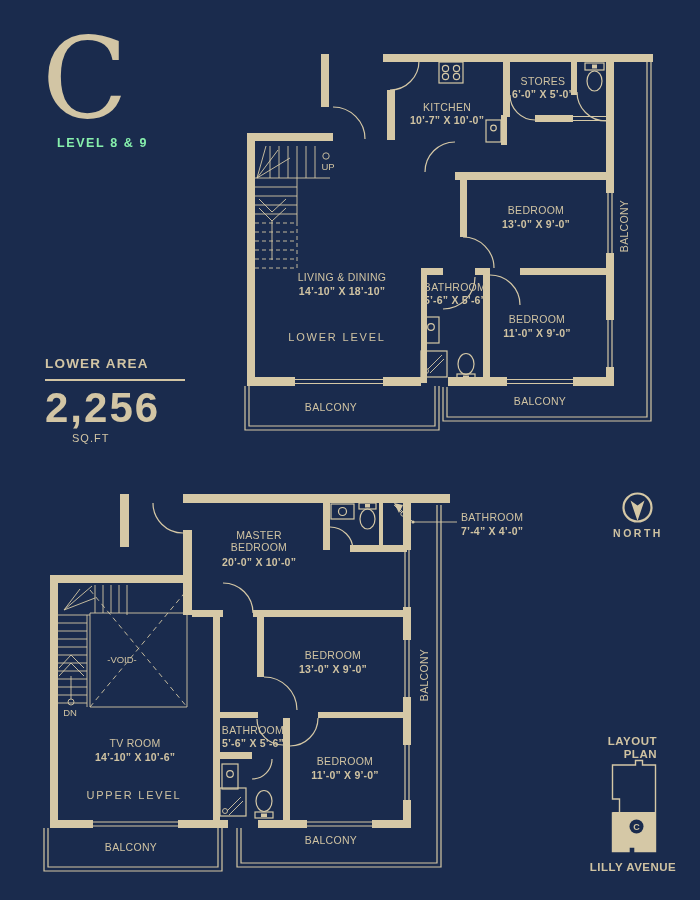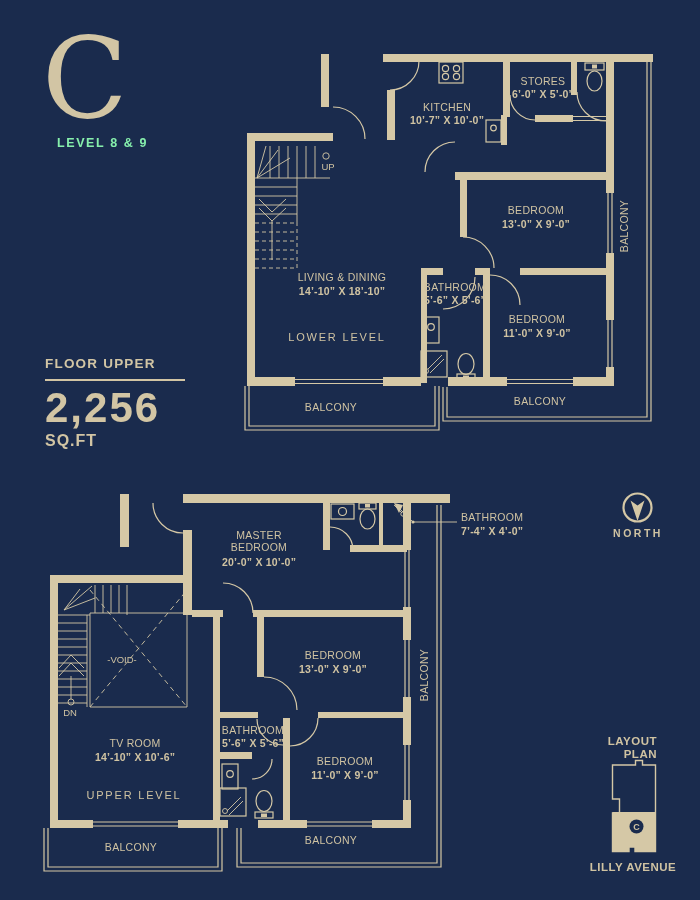--- a/index.html
+++ b/index.html
@@ -3,21 +3,21 @@
 <meta charset="utf-8">
 <style>
   html,body{margin:0;padding:0;background:#10203d;}
   .page{position:relative;width:700px;height:900px;background:#1a2b4d;overflow:hidden;font-family:"Liberation Sans",sans-serif;}
   .unit-letter{position:absolute;left:42px;top:22px;font-family:"DejaVu Serif",serif;font-size:112px;line-height:1;font-weight:400;color:#d2c5a4;}
   .level-label{position:absolute;left:57px;top:136px;font-size:12.5px;font-weight:700;letter-spacing:1.6px;color:#86efac;}
   .floor-area{position:absolute;left:45px;top:356px;width:160px;color:#d2c5a4;}
   .fa-title{font-size:13.5px;font-weight:700;letter-spacing:1.2px;}
   .fa-rule{width:140px;border:none;border-top:2px solid #d2c5a4;margin:8px 0 6px 0;}
   .fa-value{font-size:42px;font-weight:700;letter-spacing:2px;line-height:1;}
-  .fa-units{font-size:16px;font-weight:700;letter-spacing:1px;margin-top:3px;}
+  .fa-units{font-size:11px;font-weight:400;letter-spacing:1px;margin-top:3px;margin-left:27px;}
   svg{position:absolute;left:0;top:0;}
   .wall{fill:#d5c8a6;}
   .thin{stroke:#d5c8a6;stroke-width:1.2;fill:none;}
   .hair{stroke:#d5c8a6;stroke-width:0.9;fill:none;}
   .dash{stroke-dasharray:4 3;}
   .xdash{stroke-dasharray:5 4;}
   text{fill:#d0c3a2;font-family:"Liberation Sans",sans-serif;}
   .room{font-size:10.5px;text-anchor:middle;letter-spacing:.3px;}
   .dims{font-size:10.5px;font-weight:700;text-anchor:middle;letter-spacing:.2px;}
   .lvl{font-size:11px;letter-spacing:1.8px;text-anchor:middle;}
@@ -27,21 +27,21 @@
 </style>
 </head>
 <body>
 
 <div class="page">
 
   <div class="unit-letter">C</div>
   <div class="level-label">LEVEL 8 &amp; 9</div>
 
   <div class="floor-area">
-    <div class="fa-title">FLOOR UPPER</div>
+    <div class="fa-title">LOWER AREA</div>
     <hr class="fa-rule">
     <div class="fa-value">2,256</div>
     <div class="fa-units">SQ.FT</div>
   </div>
 
   <svg width="700" height="900" viewBox="0 0 700 900">
 
     <g>
       <g>
         <rect class="wall" x="383" y="54" width="270" height="8"></rect>

